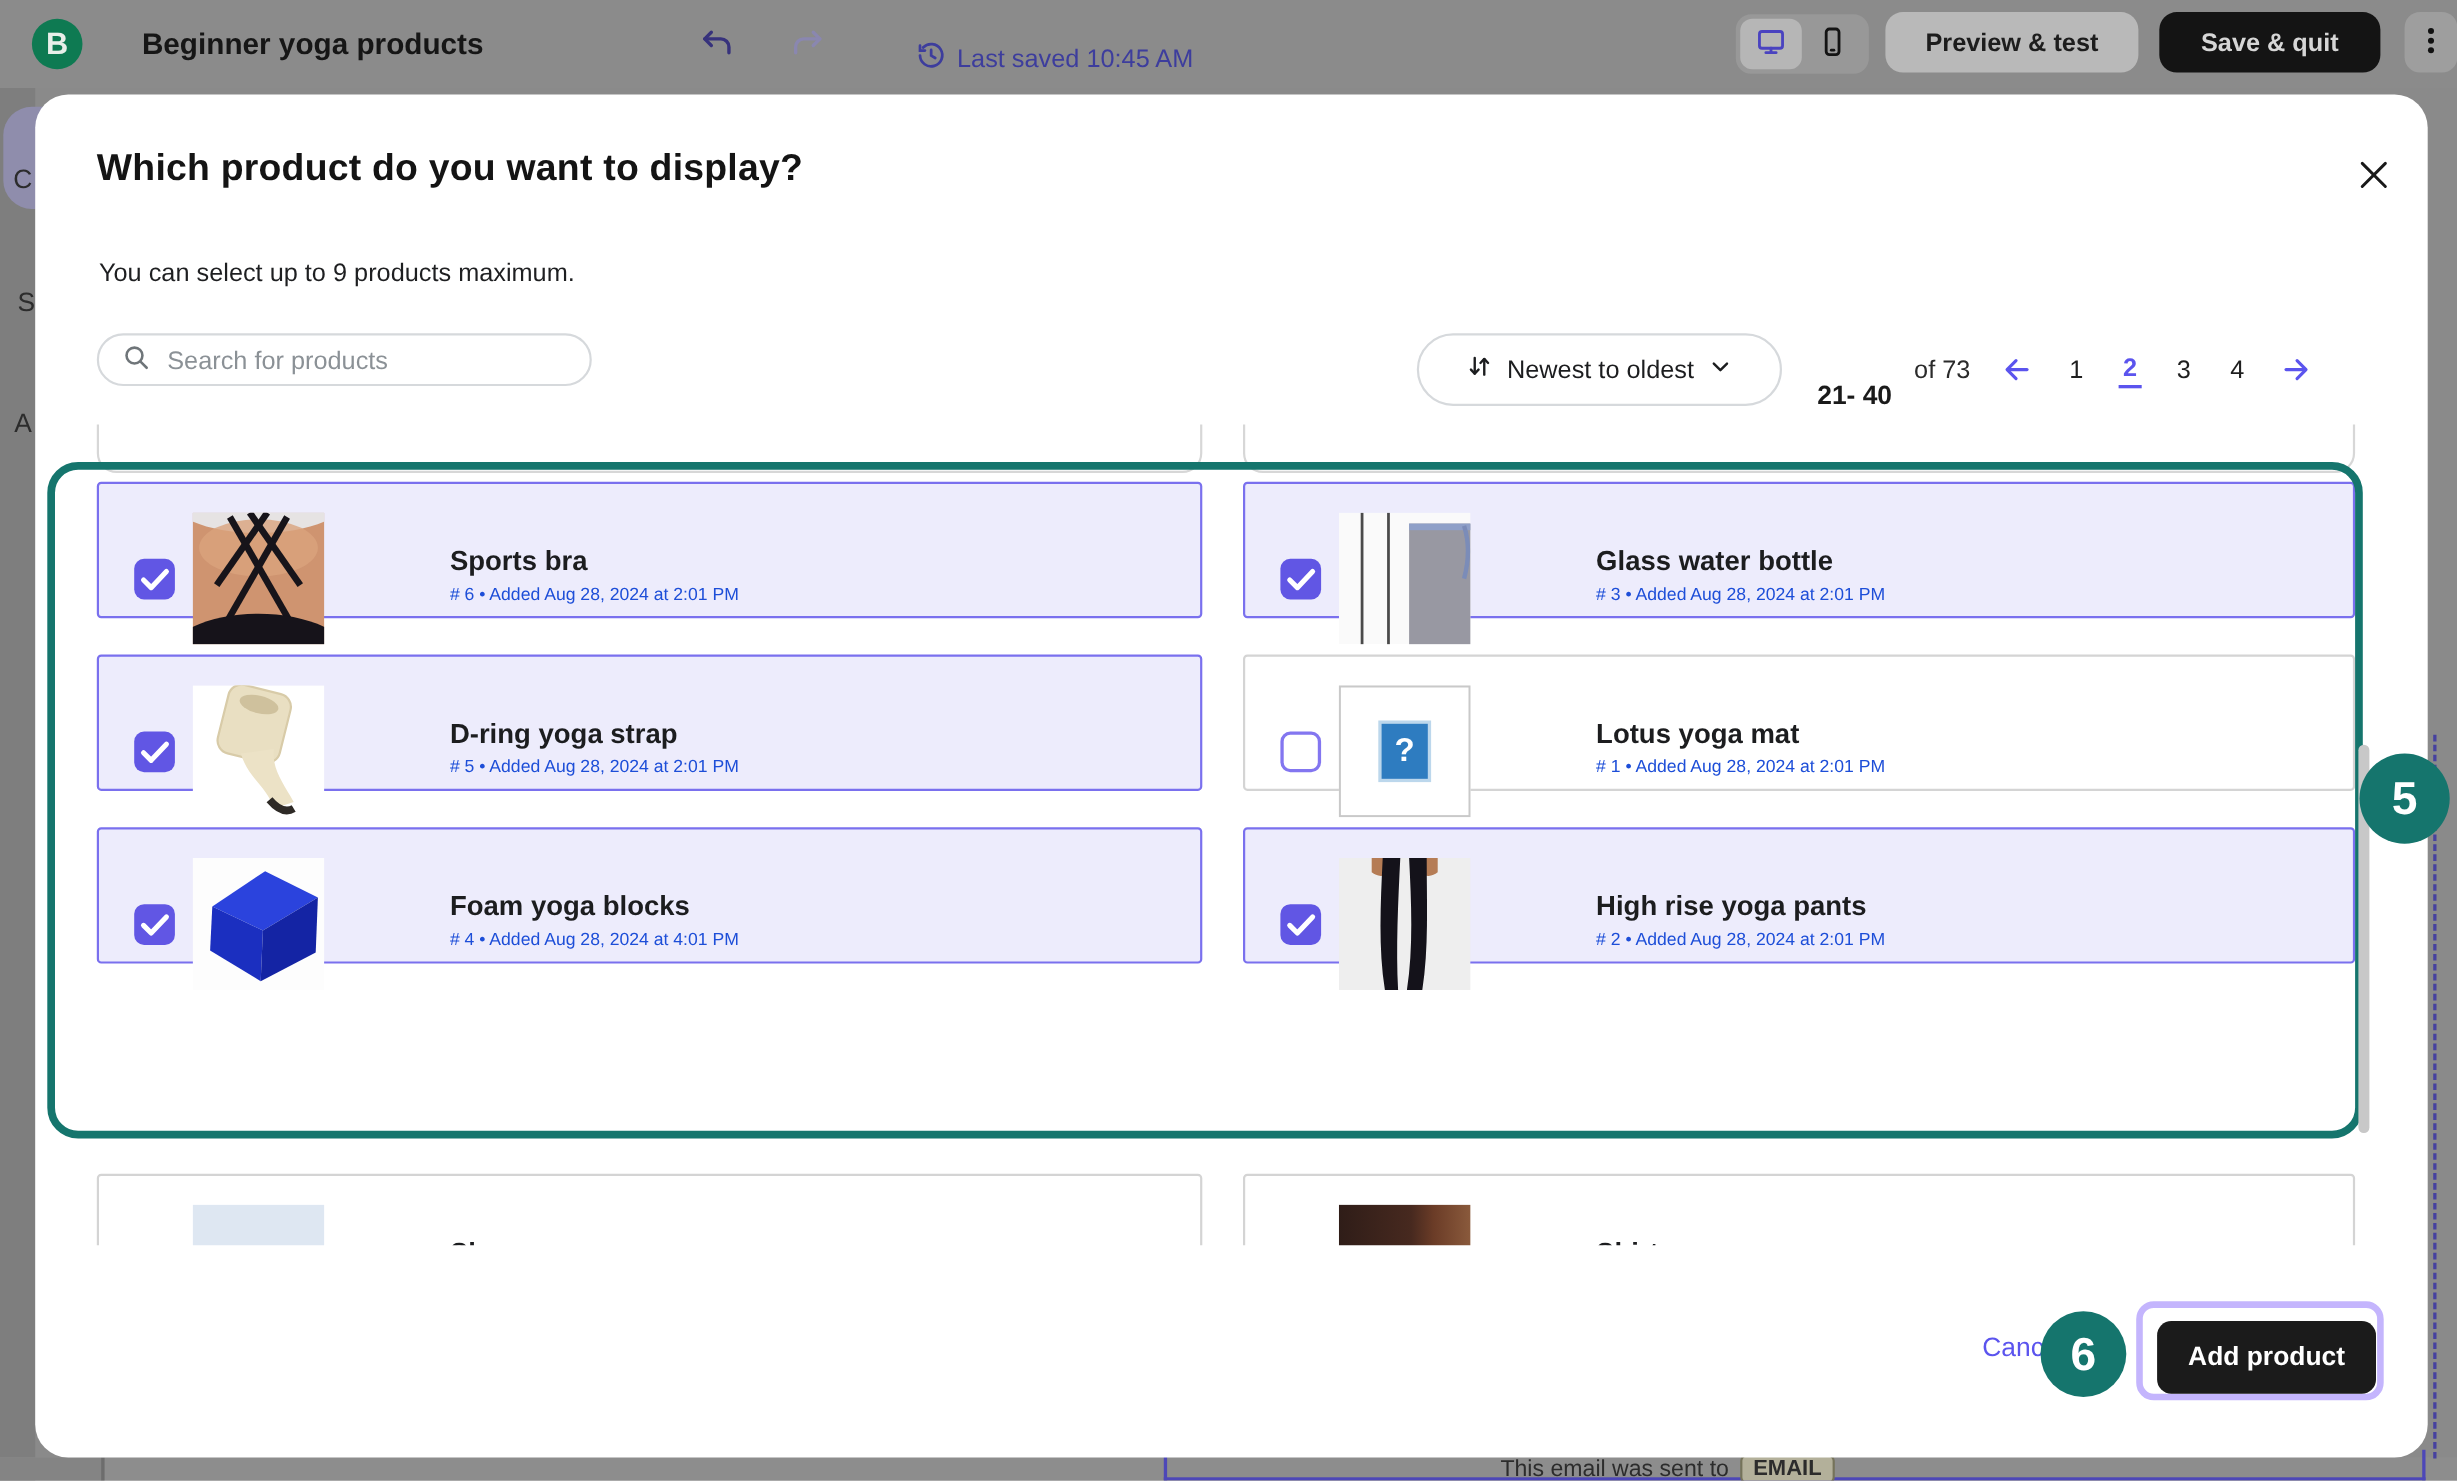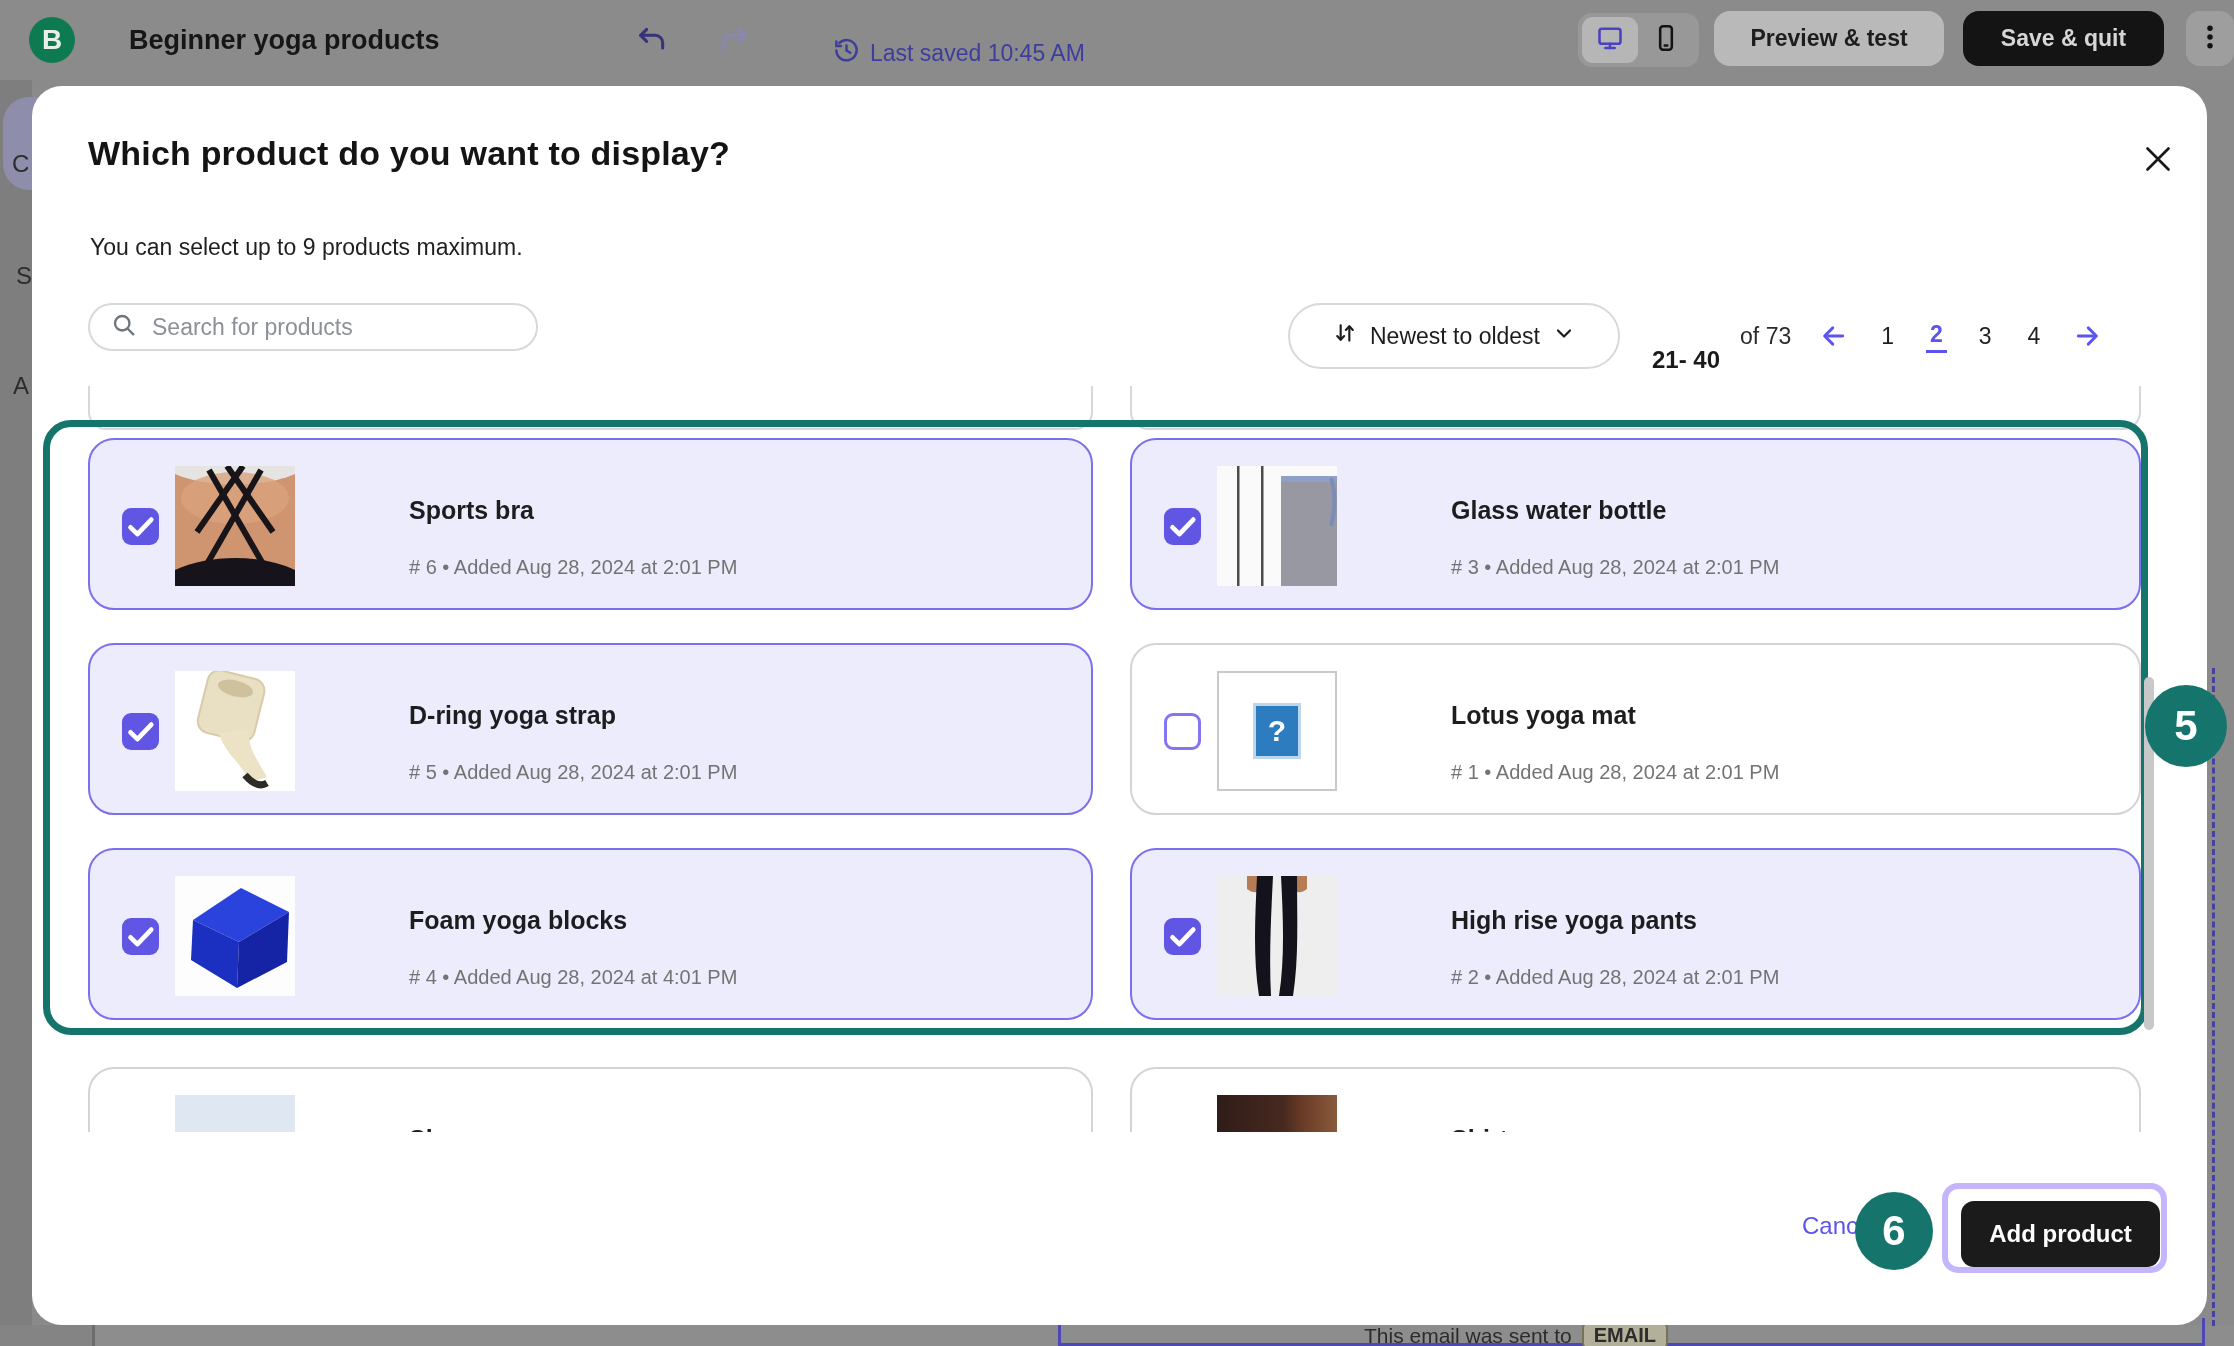--- a/index.html
+++ b/index.html
@@ -54,32 +54,32 @@
   #pagination { left:1620px; top:217px; width:500px; height:66px; display:flex; align-items:center; gap:28px; }
   #page-range { font-size:24px; font-weight:700; color:#1a1a1a;margin-top:48px; }
   #page-of { font-size:23px; color:#2b2b2b; margin-left:-8px; }
   .page-num { font-size:23px; color:#1f1f1f; text-decoration:none; padding:2px 4px; }
   .page-num.active { color:#5b54ee; font-weight:700; border-bottom:3px solid #5b54ee; }
   .pg-arrow { width:30px; height:30px; background:none; border:none; display:flex; align-items:center; justify-content:center; }
 
   #grid-viewport { left:0; top:300px; width:2175px; height:746px; overflow:hidden; }
   #clipped-row-top .clip-card { top:-128px; height:172px; background:#fff; border:2px solid #d7d7d7; border-radius:18px; }
   #product-grid { left:56px; top:52px; display:grid; grid-template-columns:1005px 1011px; column-gap:37px; row-gap:33px; }
-  .card { position:relative; height:172px; border-radius:26px; background:#fff; border:2px solid #d4d4d4; cursor:pointer; }
+  .card { position:relative; height:124px; border-radius:4px; background:#fff; border:2px solid #d4d4d4; cursor:pointer; }
   .card.selected { background:#edecfc; border:2.5px solid #7a70ee; }
   .checkbox { position:absolute; left:32px; top:68px; width:37px; height:37px; border-radius:9px; }
   .checkbox.checked { background:#6156e4; }
   .checkbox.unchecked { background:#fff; border:3px solid #8376f0; }
   .card-img { position:absolute; left:85px; top:26px; width:120px; height:120px; overflow:hidden; }
   .card-img svg { display:block; width:120px; height:120px; }
   .ph-box { width:120px; height:120px; border:2px solid #c9c9c9; background:#fff; display:flex; align-items:center; justify-content:center; }
   .ph-q { width:42px; height:50px; background:#2e7cc0; box-shadow:0 0 0 3px #bcd7ec; color:#fff; font-size:30px; font-weight:bold;
           display:flex; align-items:center; justify-content:center; }
   .card-title { position:absolute; left:319px; top:56px; font-size:25px; font-weight:700; color:#1c1d1f; }
-  .card-meta { position:absolute; left:319px; top:116px; font-size:20px; color:#737373; }
+  .card-meta { position:absolute; left:319px; top:92px; font-size:16px; color:#1d4ed8; }
   #clipped-row-bottom { position:absolute; top:681px; left:0; width:2175px; }
 
   #annotation-grid { left:11px; top:334px; width:2105px; height:615px; border:7px solid #15756d; border-radius:28px; pointer-events:none; z-index:6; }
   #modal-scrollbar { left:2112px; top:591px; width:10px; height:353px; border-radius:5px; background:#c8c8c8; z-index:7; }
 
   #cancel-link { left:1770px; top:1126px; font-size:24px; color:#5b54ee; background:none; border:none; font-family:inherit; }
   #annotation-add { left:1910px; top:1097px; width:225px; height:90px; border:6px solid #c4b5fd; border-radius:16px; background:#fff; z-index:8; }
   #add-btn { position:absolute; left:13px; top:12px; width:199px; height:66px; background:#1b1b1b; color:#fff; border:none;
              border-radius:13px; font-size:24px; font-weight:600; font-family:inherit; }
   .step-badge { border-radius:50%; background:#15756d; color:#fff; display:flex; align-items:center; justify-content:center;

